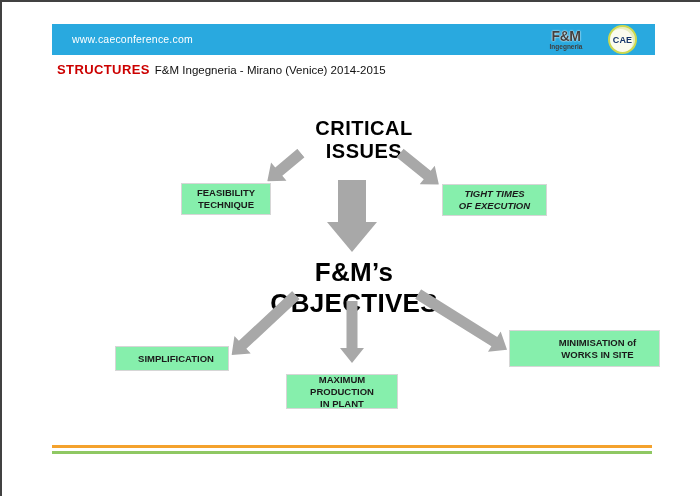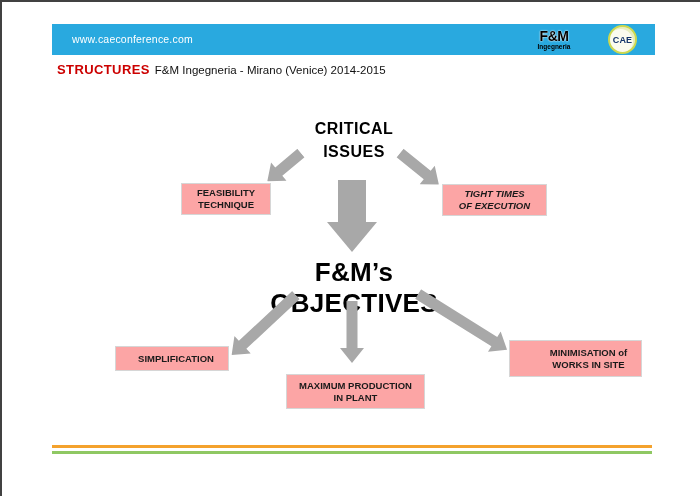--- a/index.html
+++ b/index.html
@@ -3,46 +3,46 @@
 <meta charset="utf-8">
 <style>
   * { margin:0; padding:0; box-sizing:border-box; }
   html,body { width:700px; height:496px; background:#fff; font-family:"Liberation Sans", sans-serif; }
   .slide { position:relative; width:700px; height:496px; background:#fff;
            border-top:2px solid #414141; border-left:2px solid #414141; overflow:hidden; }
 
   
   .topbar { position:absolute; left:50px; top:22px; width:603px; height:31px; background:#29A9DF;padding-left:22px; }
   .url { position:absolute; left:20px; top:9px; color:#ffffff; font-size:10.5px; letter-spacing:0.2px; }
-  .fm-logo { position:absolute; left:478px; top:5px; width:48px; text-align:center; color:#000000; line-height:1; }
+  .fm-logo { position:absolute; left:490px; top:5px; width:48px; text-align:center; color:#404040; line-height:1; }
   .fm-name { display:block; font-size:14px; font-weight:bold; letter-spacing:-0.5px;
              text-shadow:0 0 2px #ffffff, 0 0 1px #ffffff; }
   .fm-sub  { display:block; font-size:6.5px; font-weight:bold; margin-top:1px; }
   .cae-logo { position:absolute; left:556px; top:1px; width:29px; height:29px; border-radius:50%;
               background:#fbfbef; border:2px solid #cdd84f; box-shadow:inset -2px 2px 0 #e8eec0;
               display:flex; align-items:center; justify-content:center; }
   .cae-text { font-size:9px; font-weight:bold; color:#15356b; letter-spacing:0.2px; }
 
   .subhead { position:absolute; left:55px; top:60px; font-size:11.5px; color:#111; white-space:nowrap; }
   .topic { color:#CC0000; font-weight:bold; font-size:13px; letter-spacing:0.4px; margin-right:5px; }
 
   
   .big-title { position:absolute; text-align:center; font-weight:bold; color:#000; white-space:pre-line; }
-  #critical   { left:252px; top:115px; width:200px; font-size:16px; line-height:23px; letter-spacing:0.5px; }
+  #critical   { left:262px; top:115px; width:200px; font-size:20px; line-height:23px; letter-spacing:0.5px; }
   #objectives { left:232px; top:255px; width:240px; font-size:26px; letter-spacing:0.3px; }
 
   
-  .box { position:absolute; background:#fca5a5; border:1px solid #D6D6D6;
+  .box { position:absolute; background:#86efac; border:1px solid #D6D6D6;
          display:flex; align-items:center; justify-content:center; text-align:center;
          font-weight:bold; font-size:9.5px; line-height:12px; color:#1a1a1a; white-space:pre-line; }
   #box-feasibility    { left:179px; top:181px; width:90px;  height:32px; }
   #box-tight          { left:440px; top:182px; width:105px; height:32px;font-style:italic; }
   #box-simplification { left:113px; top:344px; width:114px; height:25px;padding-left:8px; }
-  #box-max            { left:284px; top:372px; width:139px; height:35px; }
-  #box-min            { left:507px; top:338px; width:133px; height:37px;padding-left:26px; }
+  #box-max            { left:284px; top:372px; width:112px; height:35px; }
+  #box-min            { left:507px; top:328px; width:151px; height:37px;padding-left:26px; }
 
   
   .arrow { position:absolute; }
   .arrow polygon { fill:#A8A8A8; }
 
   
   .bar-line { position:absolute; left:50px; width:600px; height:3px; }
   #line-orange { top:443px; background:#F4A22D; }
   #line-green  { top:449px; background:#8FC863; }
 </style>

